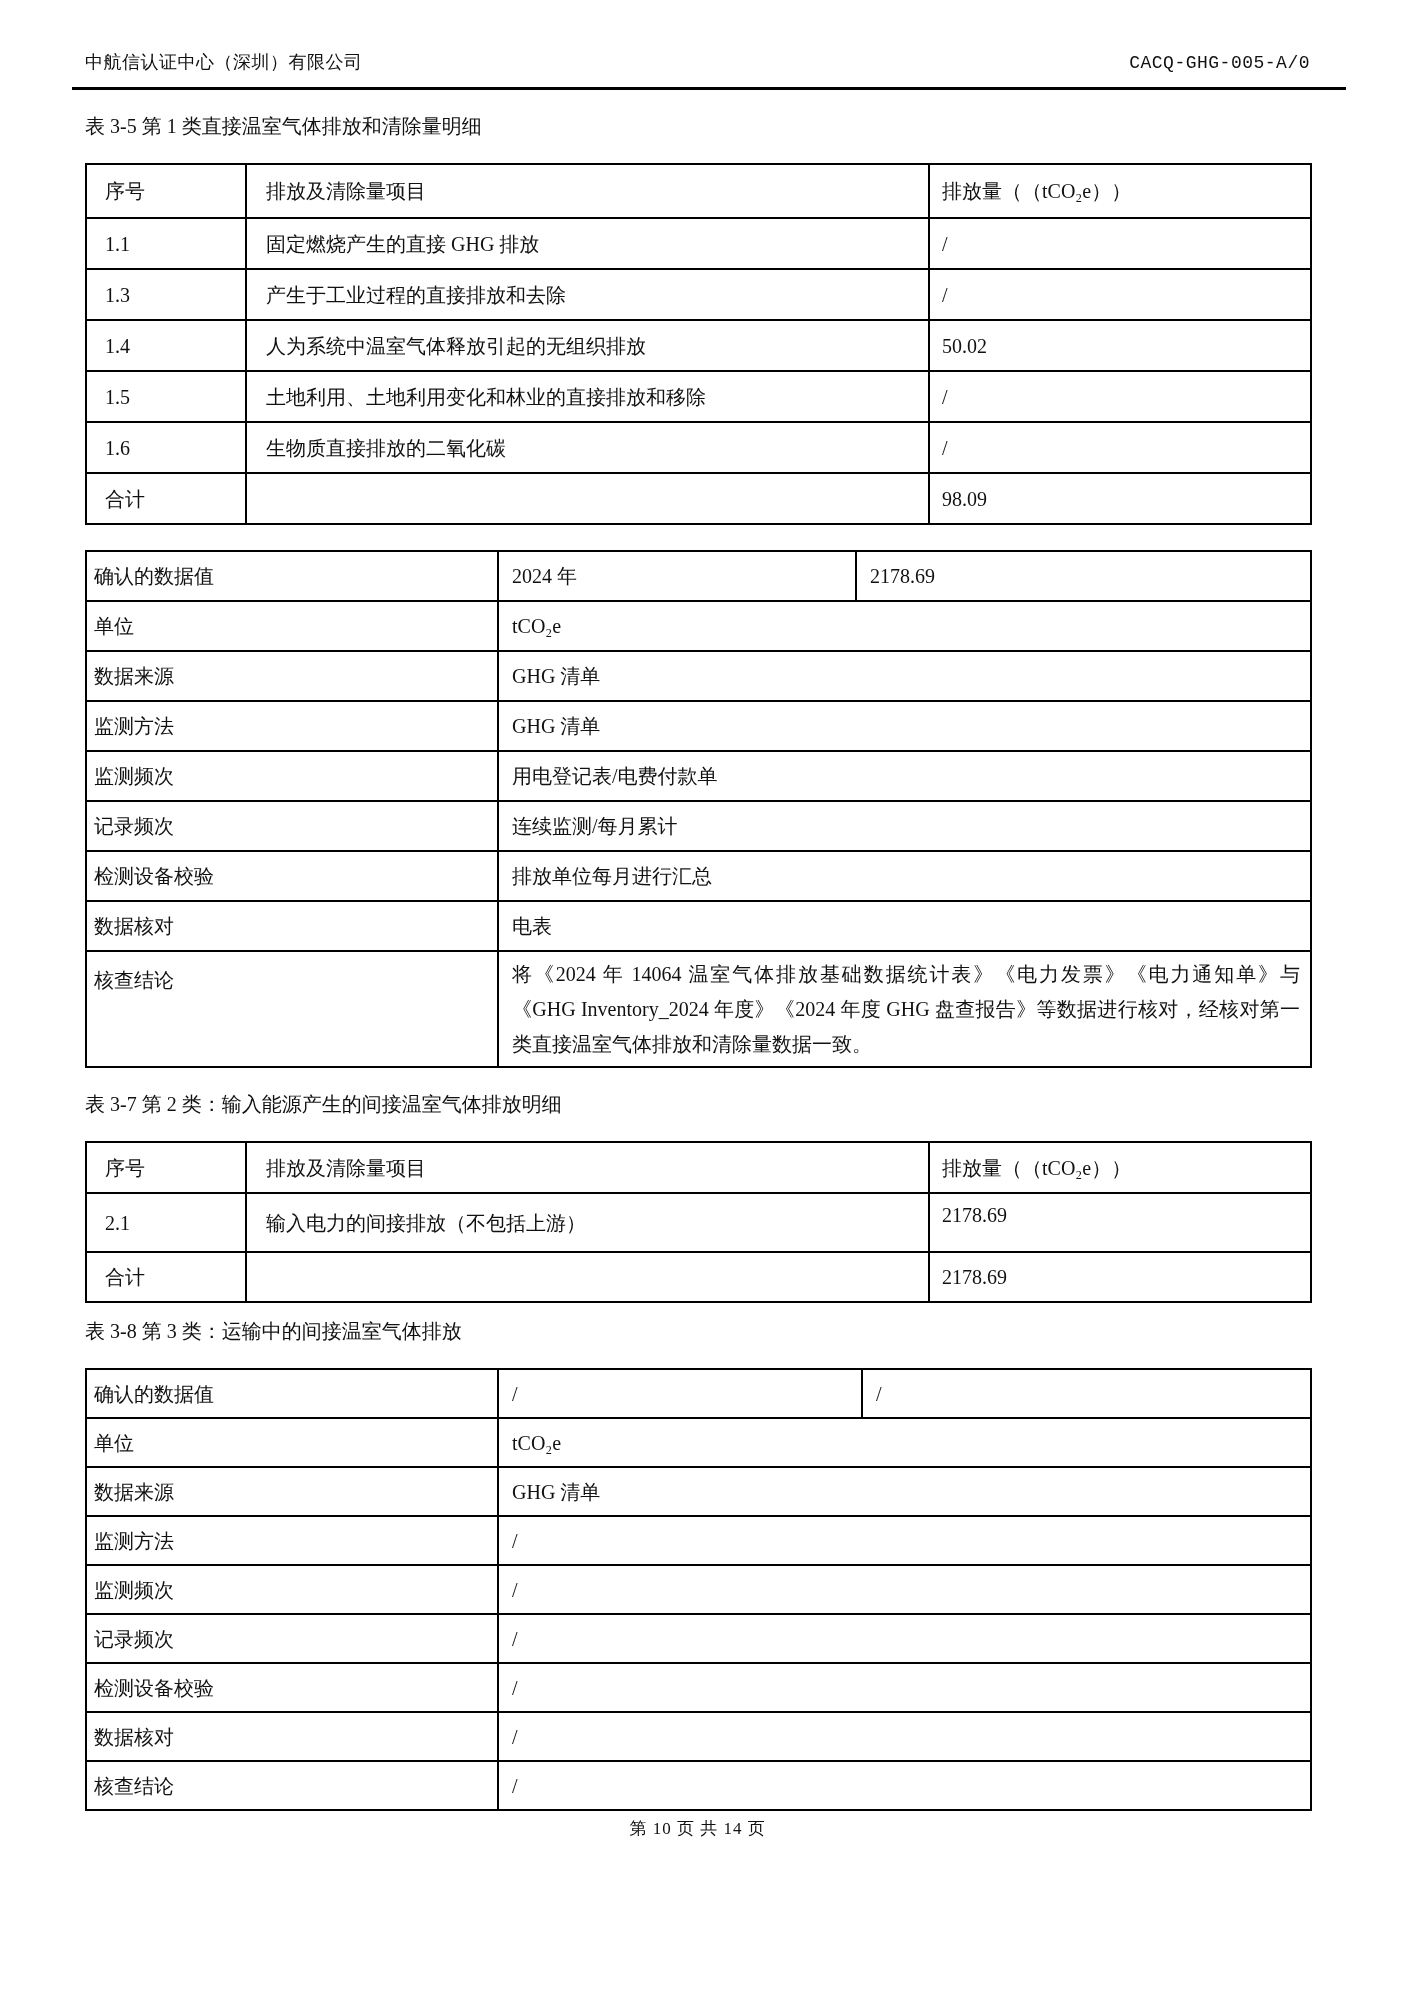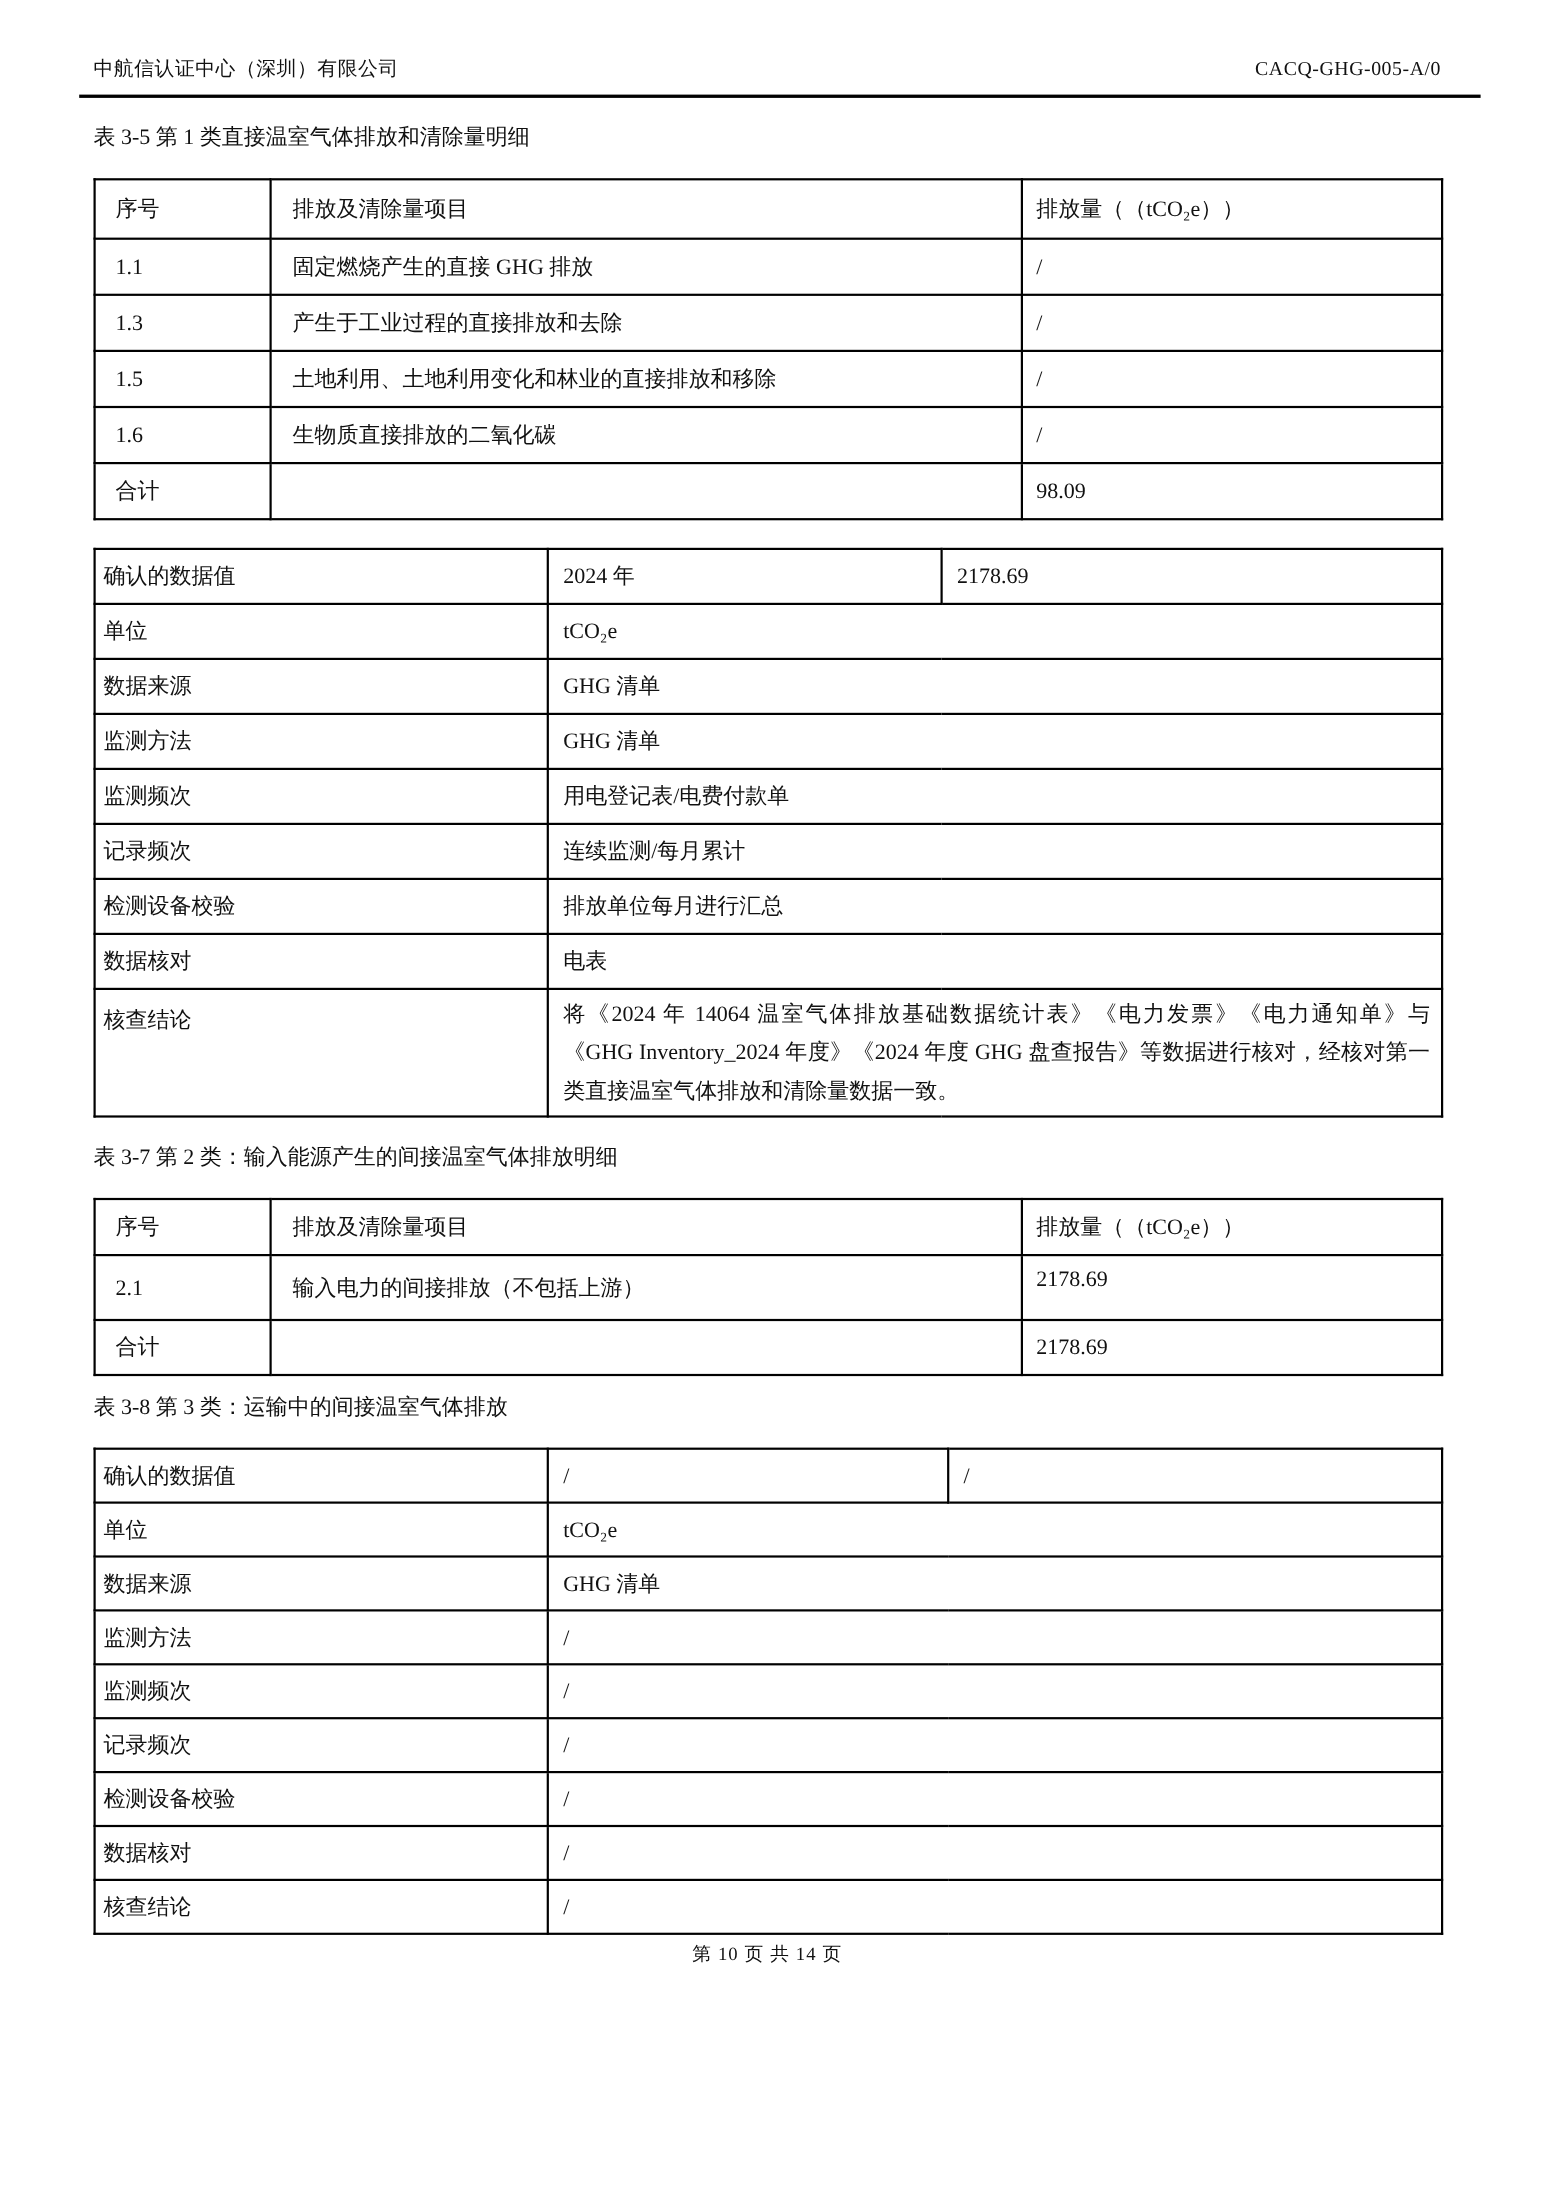--- a/index.html
+++ b/index.html
@@ -22,21 +22,21 @@
   }
   
   .hd {
     display: flex;
     justify-content: space-between;
     align-items: baseline;
     font-size: 18px;
     line-height: 21px;
     letter-spacing: 0.5px;
   }
-  .hd .code { font-family: Liberation Serif, serif; }
+  .hd .code { font-family: Liberation Mono, monospace; }
   .rule {
     border-bottom: 3.5px solid #000;
     margin: 13px -36px 0 -13px;
     height: 0;
   }
   
   .tbl-title {
     font-size: 20px;
     line-height: 24px;
     margin: 0;
@@ -135,20 +135,25 @@
         <td>1.1</td>
         <td>固定燃烧产生的直接 GHG 排放</td>
         <td>/</td>
       </tr>
       <tr>
         <td>1.3</td>
         <td>产生于工业过程的直接排放和去除</td>
         <td>/</td>
       </tr>
       <tr>
+        <td>1.4</td>
+        <td>人为系统中温室气体释放引起的无组织排放</td>
+        <td>50.02</td>
+      </tr>
+      <tr>
         <td>1.5</td>
         <td>土地利用、土地利用变化和林业的直接排放和移除</td>
         <td>/</td>
       </tr>
       <tr>
         <td>1.6</td>
         <td>生物质直接排放的二氧化碳</td>
         <td>/</td>
       </tr>
       <tr class="total">

